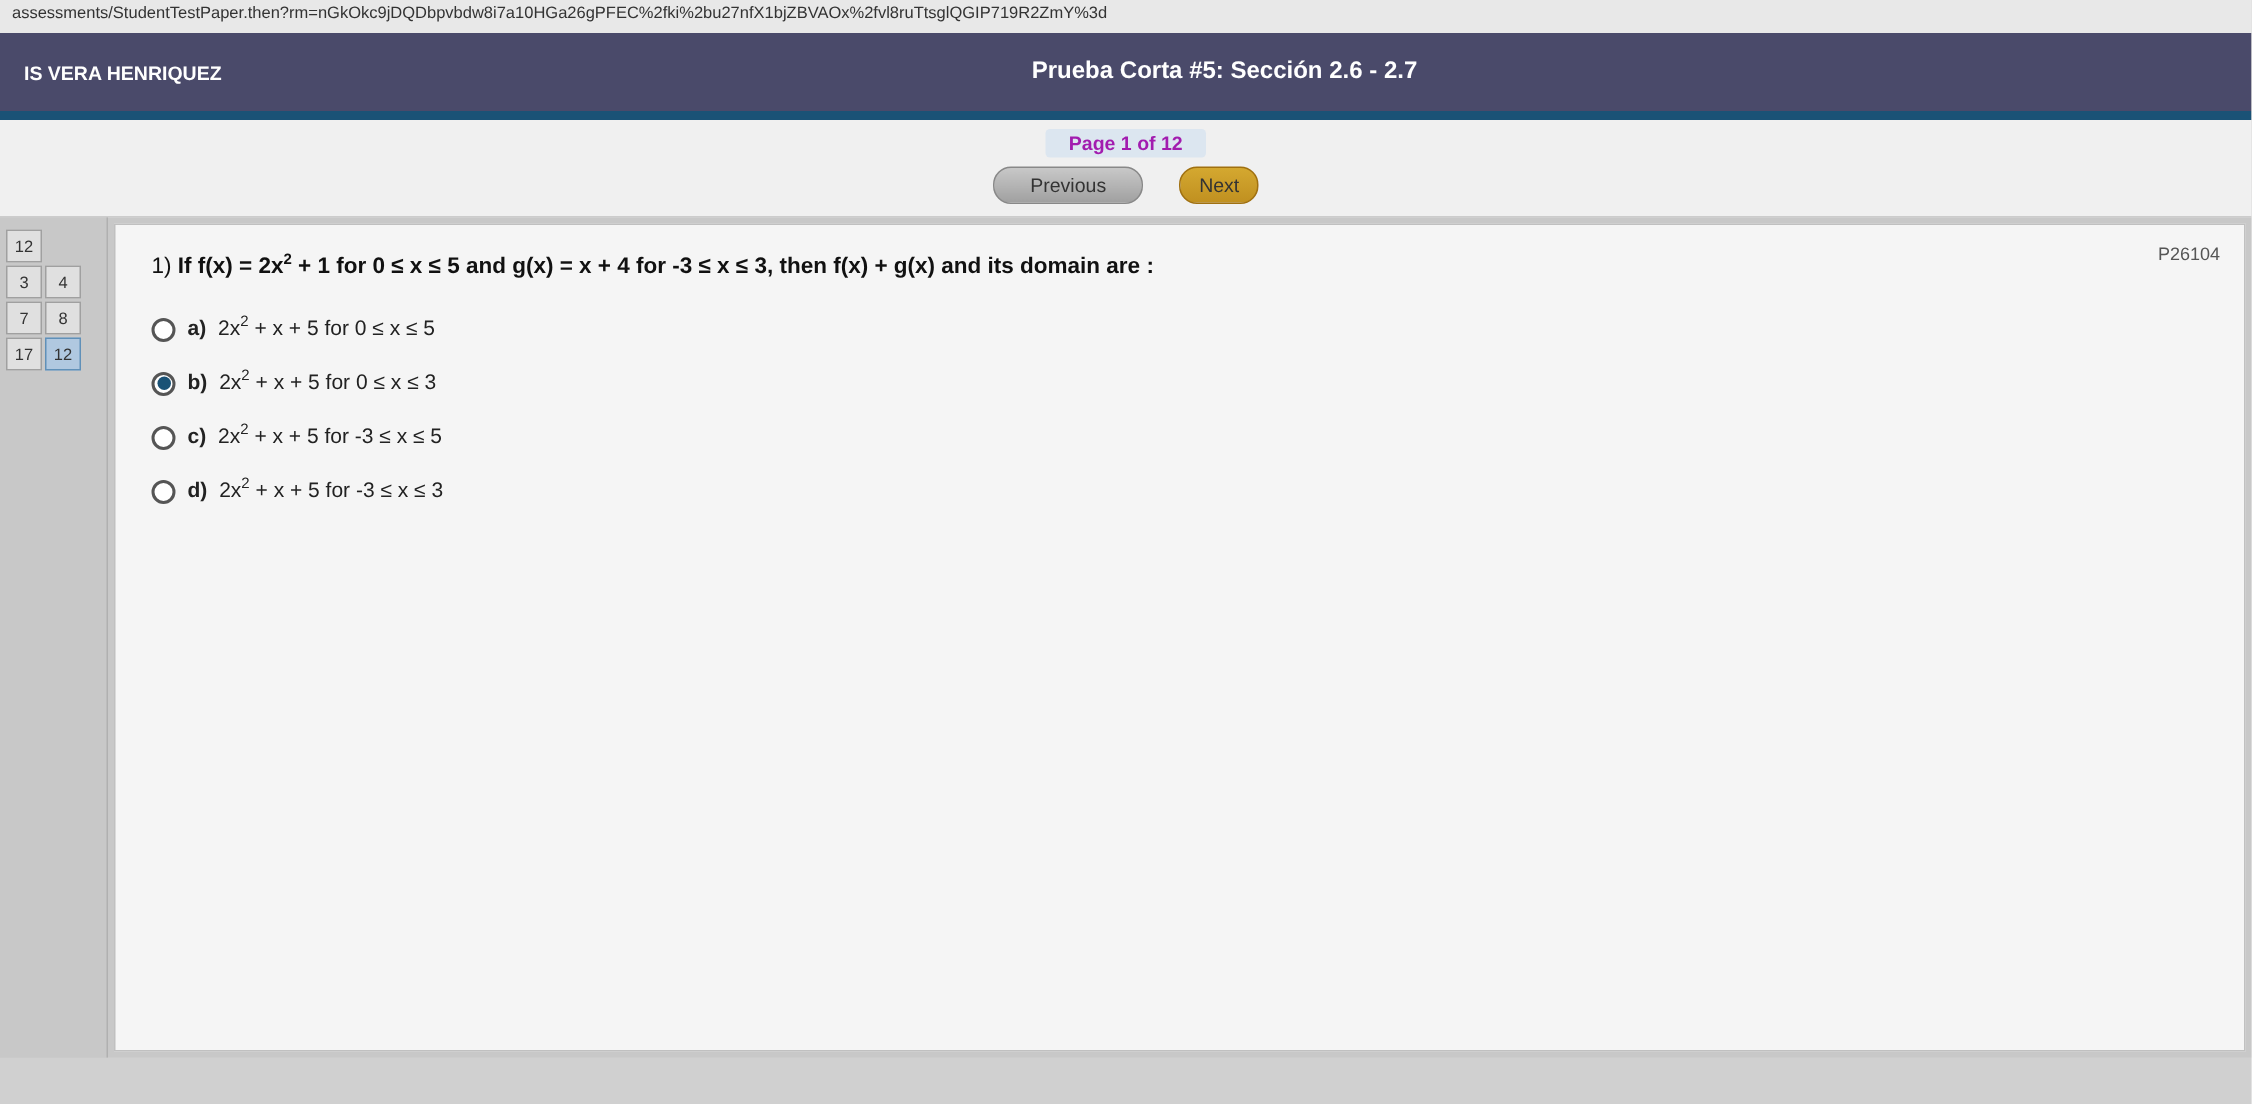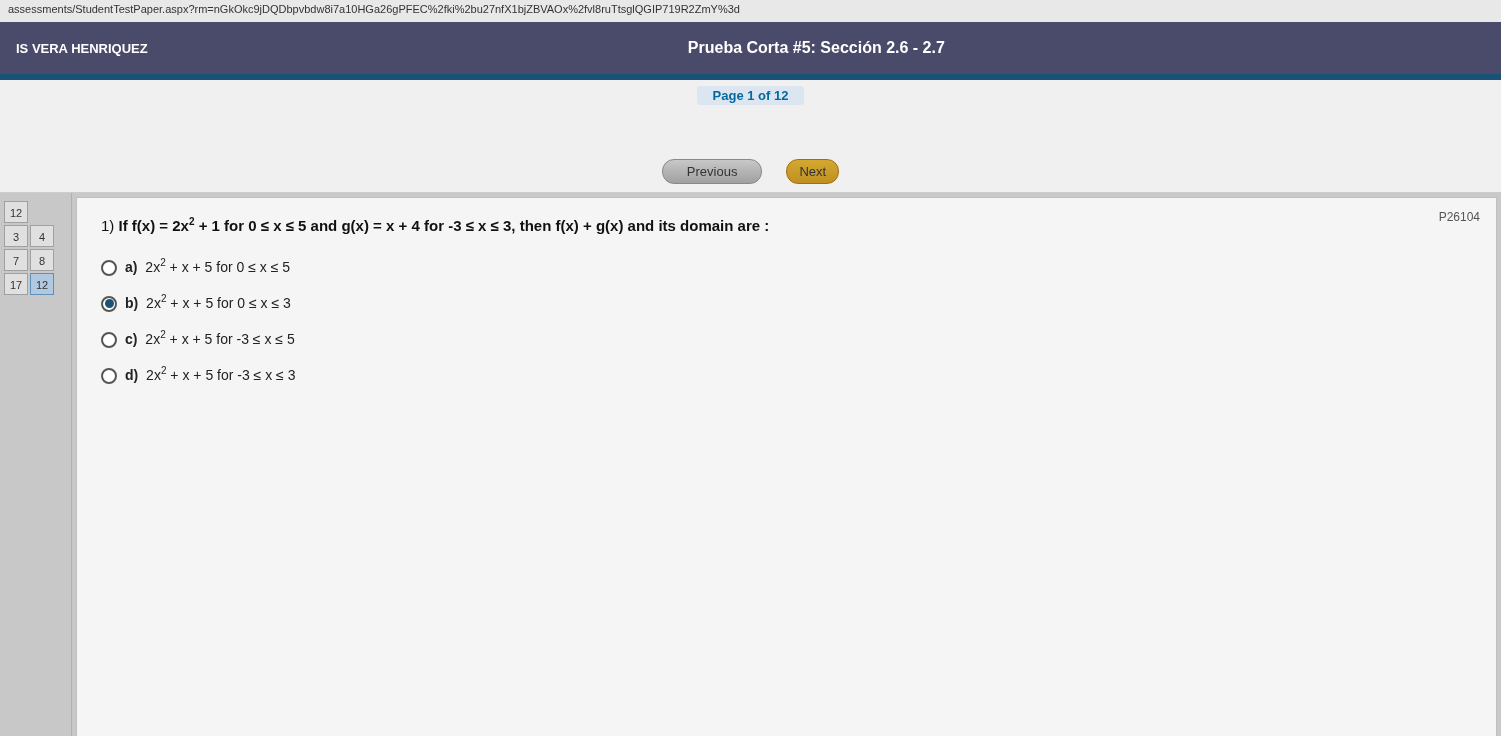--- a/index.html
+++ b/index.html
@@ -59,32 +59,31 @@
       background: #f0f0f0;
       display: flex;
       flex-direction: column;
       align-items: center;
       padding: 6px 0 8px 0;
       border-bottom: 1px solid #ccc;
     }
 
     .page-info-text {
       font-size: 13px;
-      color: #0369a1;
+      color: #a21caf;
       font-weight: bold;
       margin-bottom: 6px;
       background: #dce6f0;
       padding: 2px 16px;
       border-radius: 3px;
     }
 
     .nav-buttons {
       display: flex;
       gap: 24px;
-      margin-top: 48px;
     }
 
     .btn-previous {
       background: linear-gradient(to bottom, #c8c8c8, #a0a0a0);
       border: 1px solid #888;
       border-radius: 12px;
       padding: 4px 24px;
       font-size: 13px;
       color: #333;
       cursor: pointer;
@@ -213,21 +212,21 @@
       margin-right: 4px;
     }
 
     .option-text sup {
       font-size: 10px;
     }
   </style>
 </head>
 <body>
 
-<div class="url-bar">assessments/StudentTestPaper.aspx?rm=nGkOkc9jDQDbpvbdw8i7a10HGa26gPFEC%2fki%2bu27nfX1bjZBVAOx%2fvl8ruTtsglQGIP719R2ZmY%3d</div>
+<div class="url-bar">assessments/StudentTestPaper.then?rm=nGkOkc9jDQDbpvbdw8i7a10HGa26gPFEC%2fki%2bu27nfX1bjZBVAOx%2fvl8ruTtsglQGIP719R2ZmY%3d</div>
 
 <div class="header">
   <div class="header-left">IS VERA HENRIQUEZ</div>
   <div class="header-center">Prueba Corta #5: Sección 2.6 - 2.7</div>
 </div>
 
 <div class="nav-bar"></div>
 
 <div class="page-info-bar">
   <div class="page-info-text">Page 1 of 12</div>

